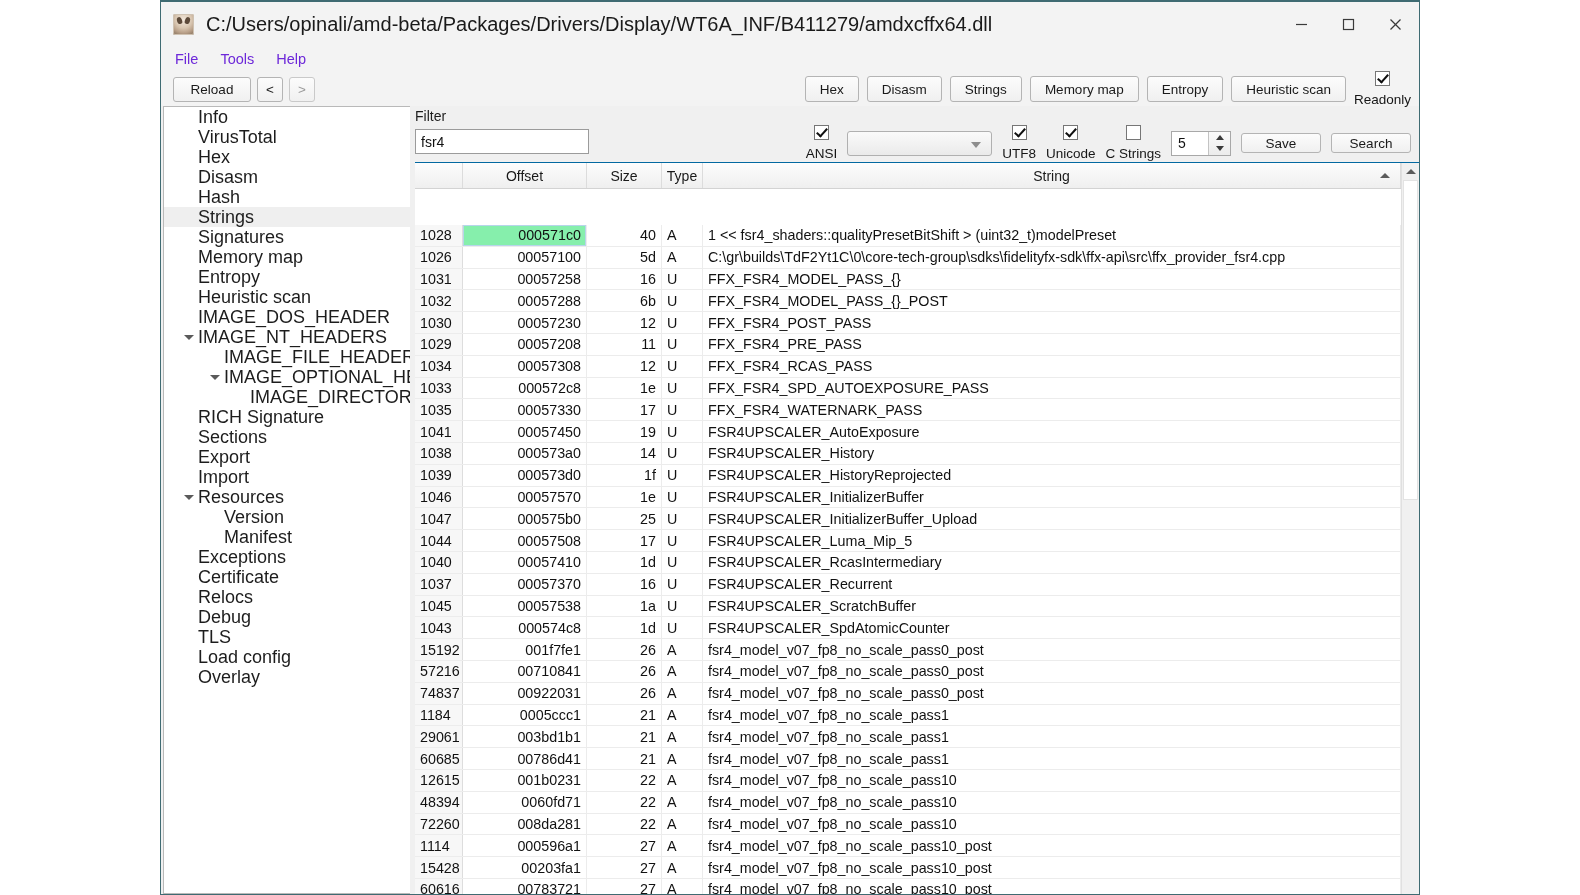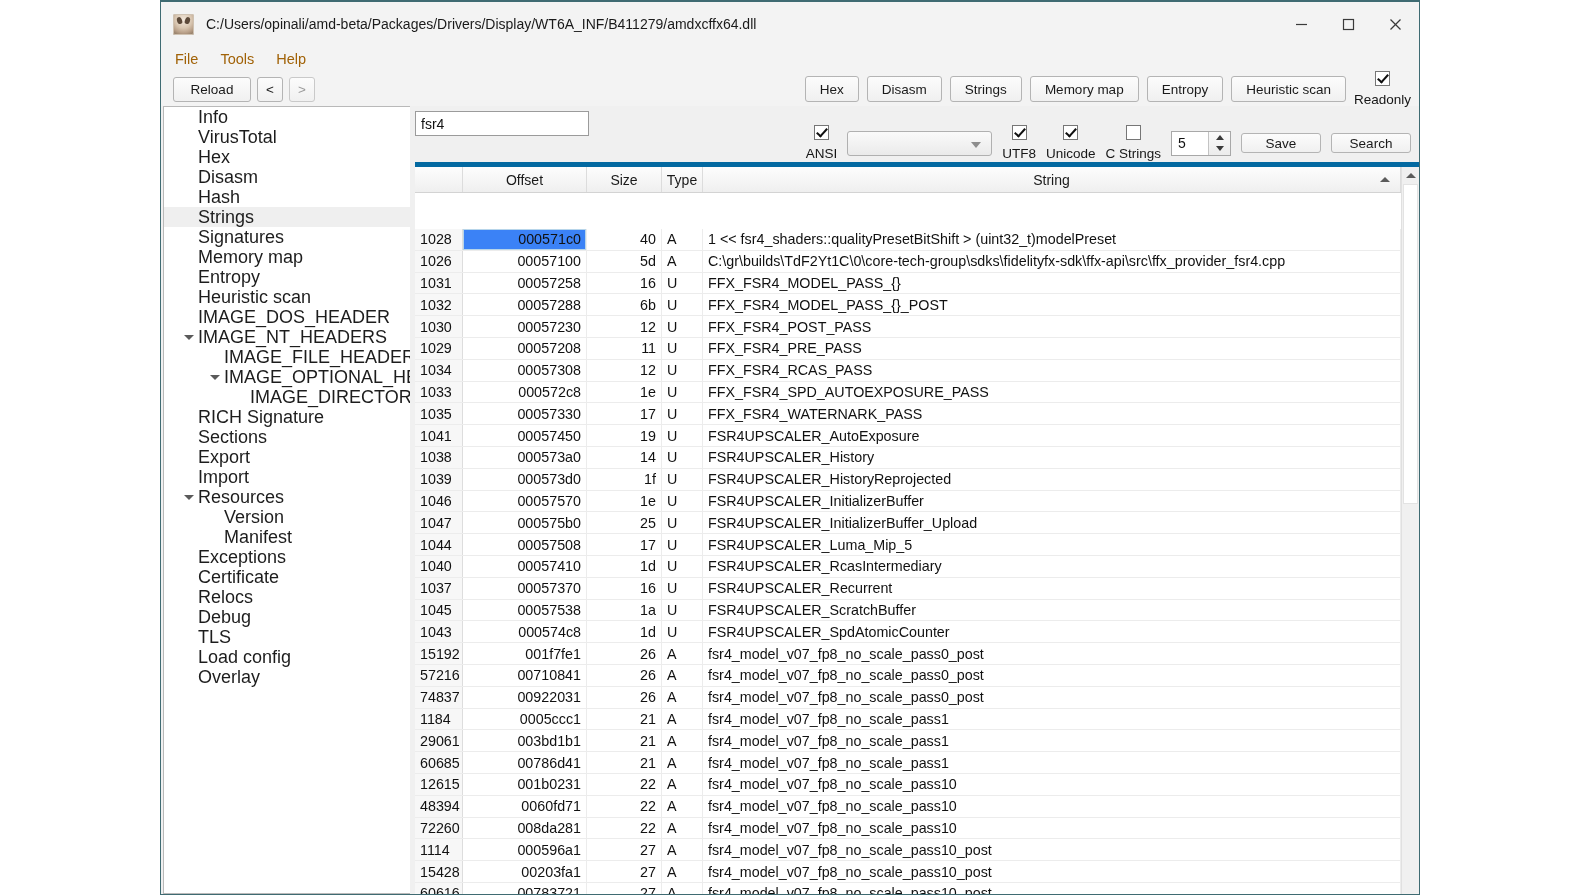--- a/index.html
+++ b/index.html
@@ -46,21 +46,21 @@
     transform: rotate(-18deg);
   }
   .app-icon:after {
     content:"";
     position:absolute; right:4px; top:3px; width:5px; height:7px;
     background:#5d4a3a; border-radius:50% 50% 40% 40%;
     transform: rotate(18deg);
   }
   .title-text {
     margin-left: 12px;
-    font-size: 14px;
+    font-size: 20px;
     color: #1a1a1a;
     white-space: nowrap;
   }
   .win-controls {
     position: absolute;
     right: 0; top: 0;
     height: 44px;
     display: flex;
   }
   .win-btn {
@@ -72,21 +72,21 @@
   
   .menubar {
     height: 26px;
     display: flex;
     align-items: center;
     padding-left: 14px;
     gap: 22px;
     flex: 0 0 auto;
     background: #f3f3f3;
   }
-  .menu-item { font-size: 14.5px; color: #a16207; }
+  .menu-item { font-size: 14.5px; color: #6d28d9; }
   
   .toolbar {
     height: 34px;
     display: flex;
     align-items: center;
     padding: 0 12px;
     flex: 0 0 auto;
     background: #f3f3f3;
     position: relative;
   }
@@ -242,21 +242,21 @@
   }
   .sp-up, .sp-dn { width: 0; height: 0; border-left: 4px solid transparent; border-right: 4px solid transparent; }
   .sp-up { border-bottom: 5px solid #3a3a3a; }
   .sp-dn { border-top: 5px solid #3a3a3a; }
   .btn-wide { width: 80px; height: 20px; }
   
   .table-wrap {
     flex: 1 1 auto;
     min-height: 0;
     display: flex;
-    border-top: 5px solid #0369a1;
+    border-top: 1px solid #0369a1;
     background: #fff;
   }
   .table-main {
     flex: 1 1 auto;
     min-width: 0;
     display: flex;
     flex-direction: column;
     overflow: hidden;
   }
   .thead {
@@ -294,21 +294,21 @@
     font-size: 14.3px; color: #111;
     display: flex; align-items: center;
     border-right: 1px solid #ececec;
     box-sizing: border-box;
     padding: 0 5px;
     white-space: nowrap;
     overflow: hidden;
   }
   .td-idx { width: 48px; background: #f7f7f7; border-right: 1px solid #dddddd; }
   .td-off { width: 124px; justify-content: flex-end; }
-  .td-off.sel { background: #3b82f6; box-shadow: inset 0 0 0 1px #b7d5ea; }
+  .td-off.sel { background: #86efac; box-shadow: inset 0 0 0 1px #b7d5ea; }
   .td-size { width: 75px; justify-content: flex-end; }
   .td-type { width: 41px; }
   .td-str { flex: 1 1 auto; }
   
   .vscroll {
     width: 17px;
     flex: 0 0 auto;
     background: #f0f0f0;
     border-left: 1px solid #e0e0e0;
     position: relative;
@@ -508,20 +508,21 @@
         </div>
         <div class="tree-row">
           <span class="tw" style="margin-left: 0px;"></span>
           <span>Overlay</span>
         </div>
       </div>
 
     <div class="right-pane">
 
       <div class="filter-area">
+        <div class="filter-label">Filter</div>
         <div class="filter-input" placeholder="">fsr4</div>
 
         <div class="filter-right">
           <div class="chk">
             <span class="box checked"></span>
             <span>ANSI</span>
           </div>
           <div class="combo"></div>
           <div class="chk">
             <span class="box checked"></span>

